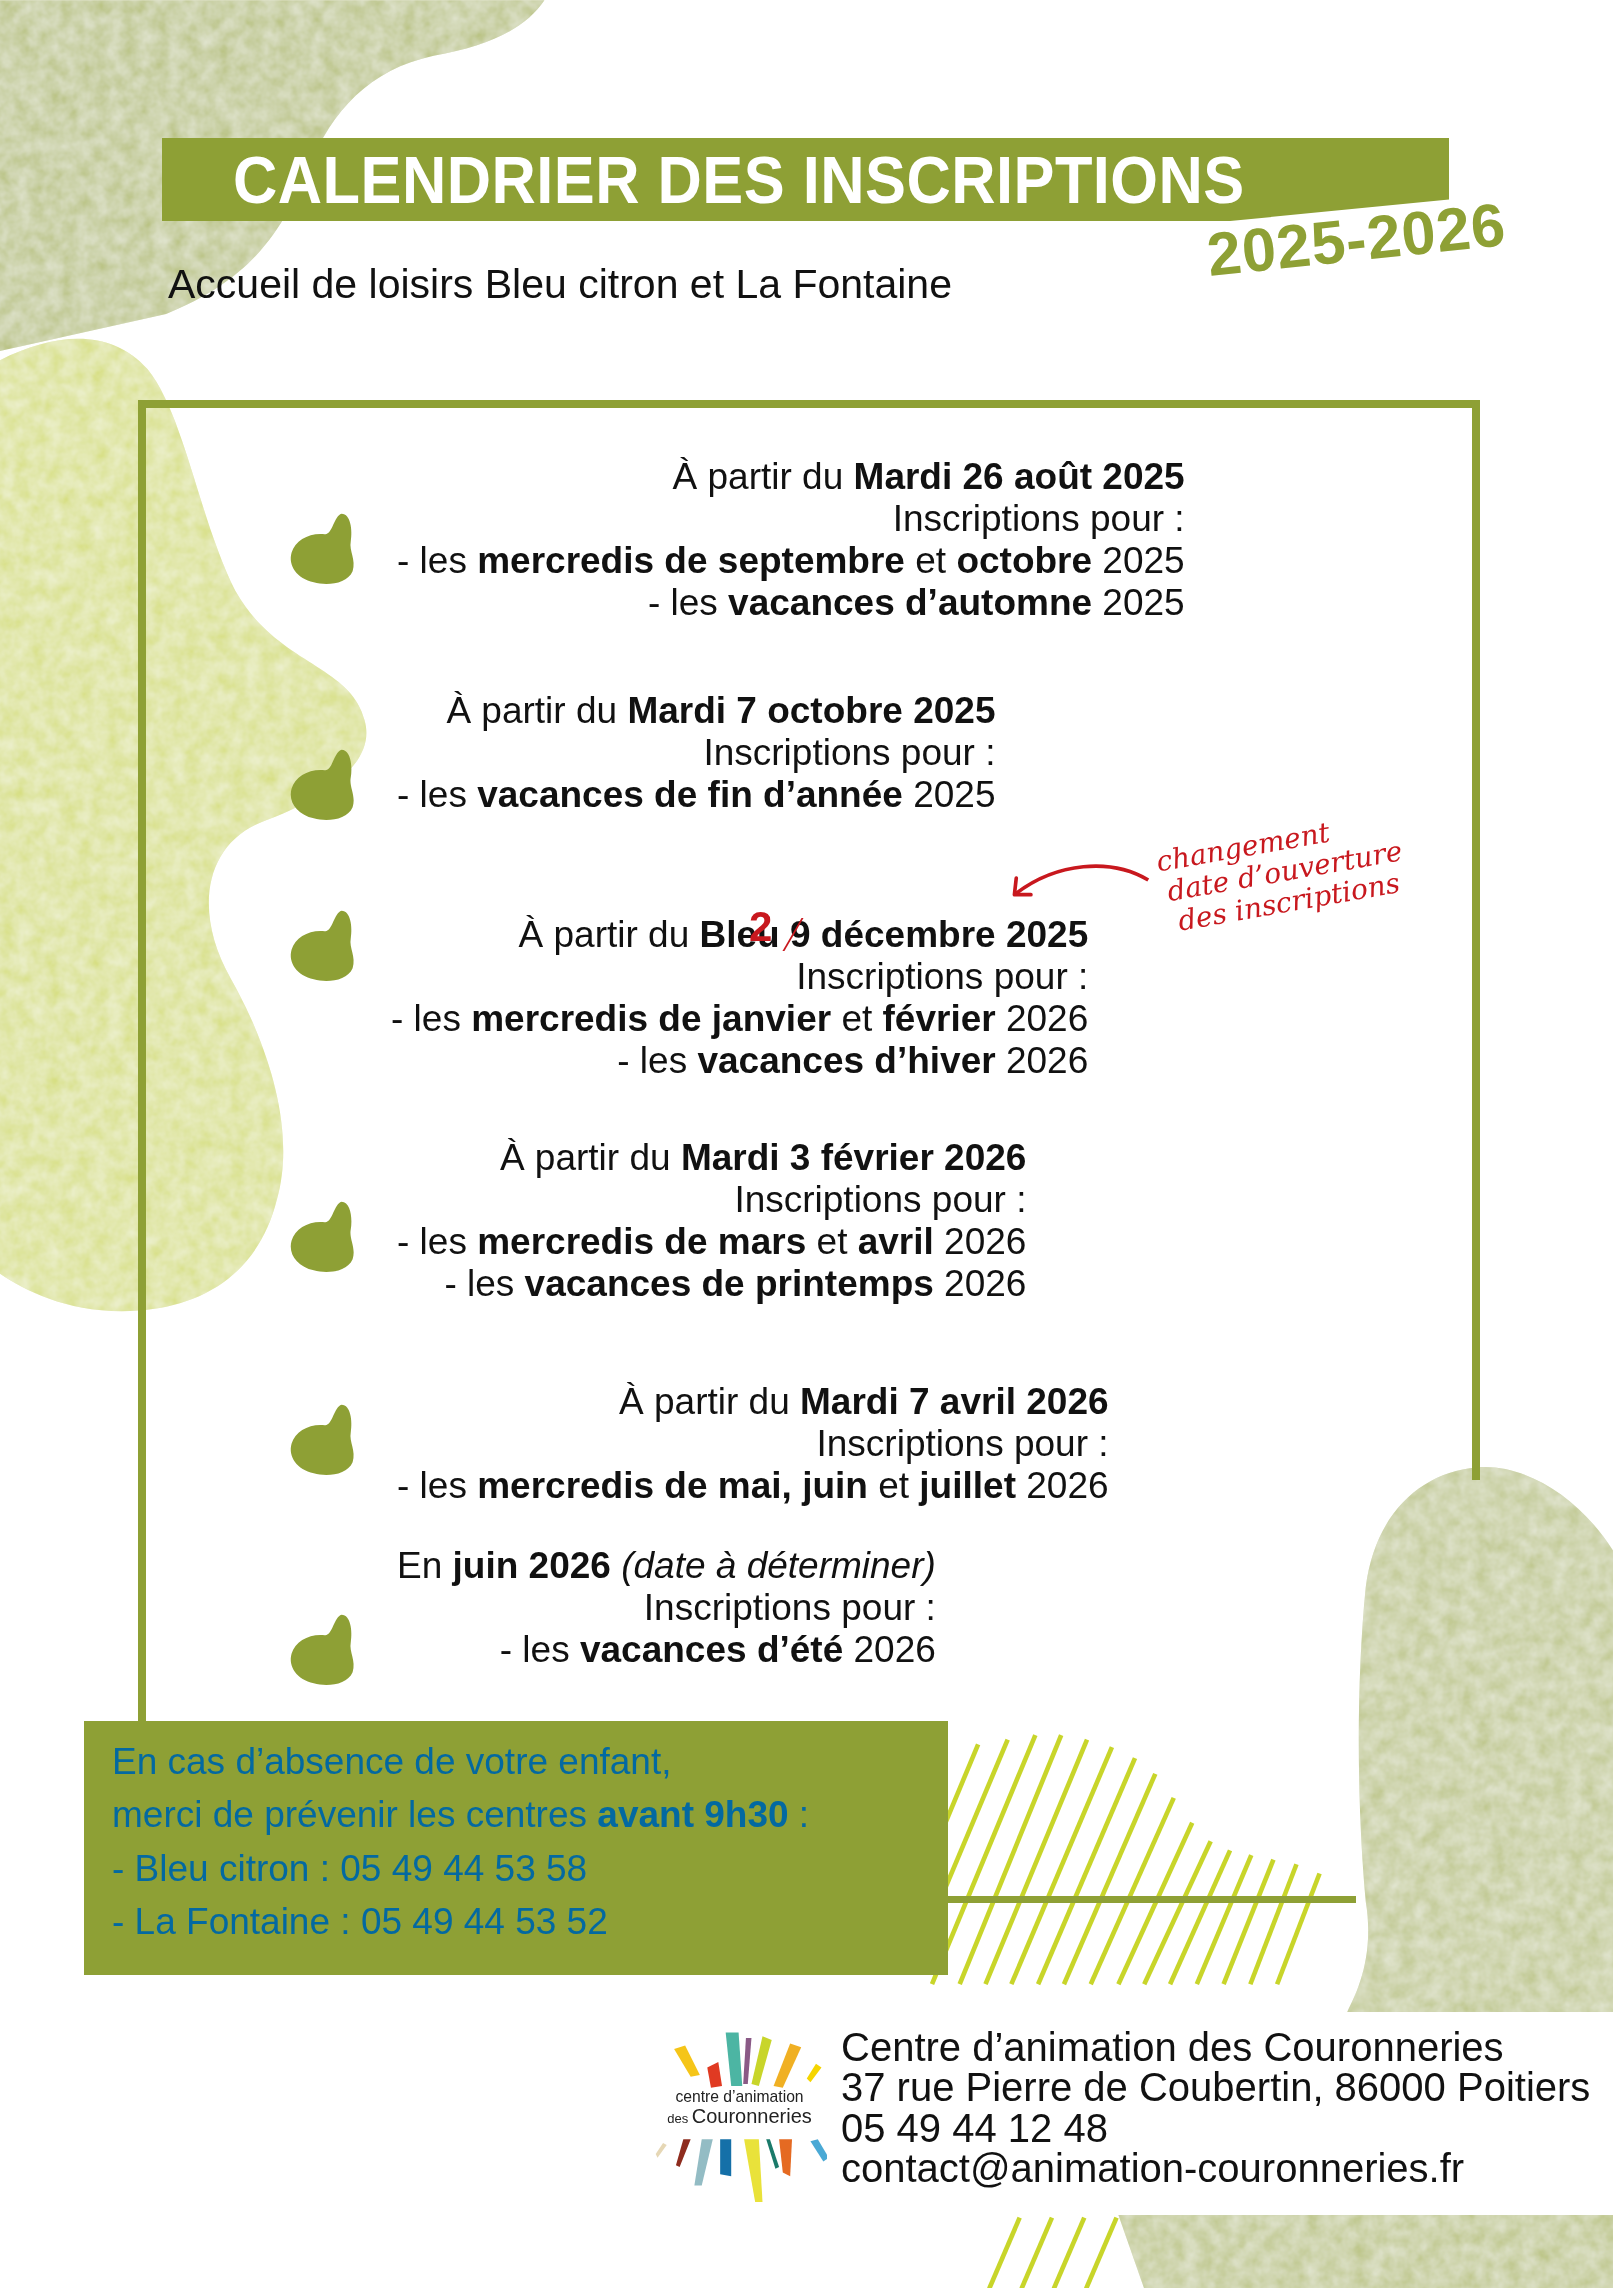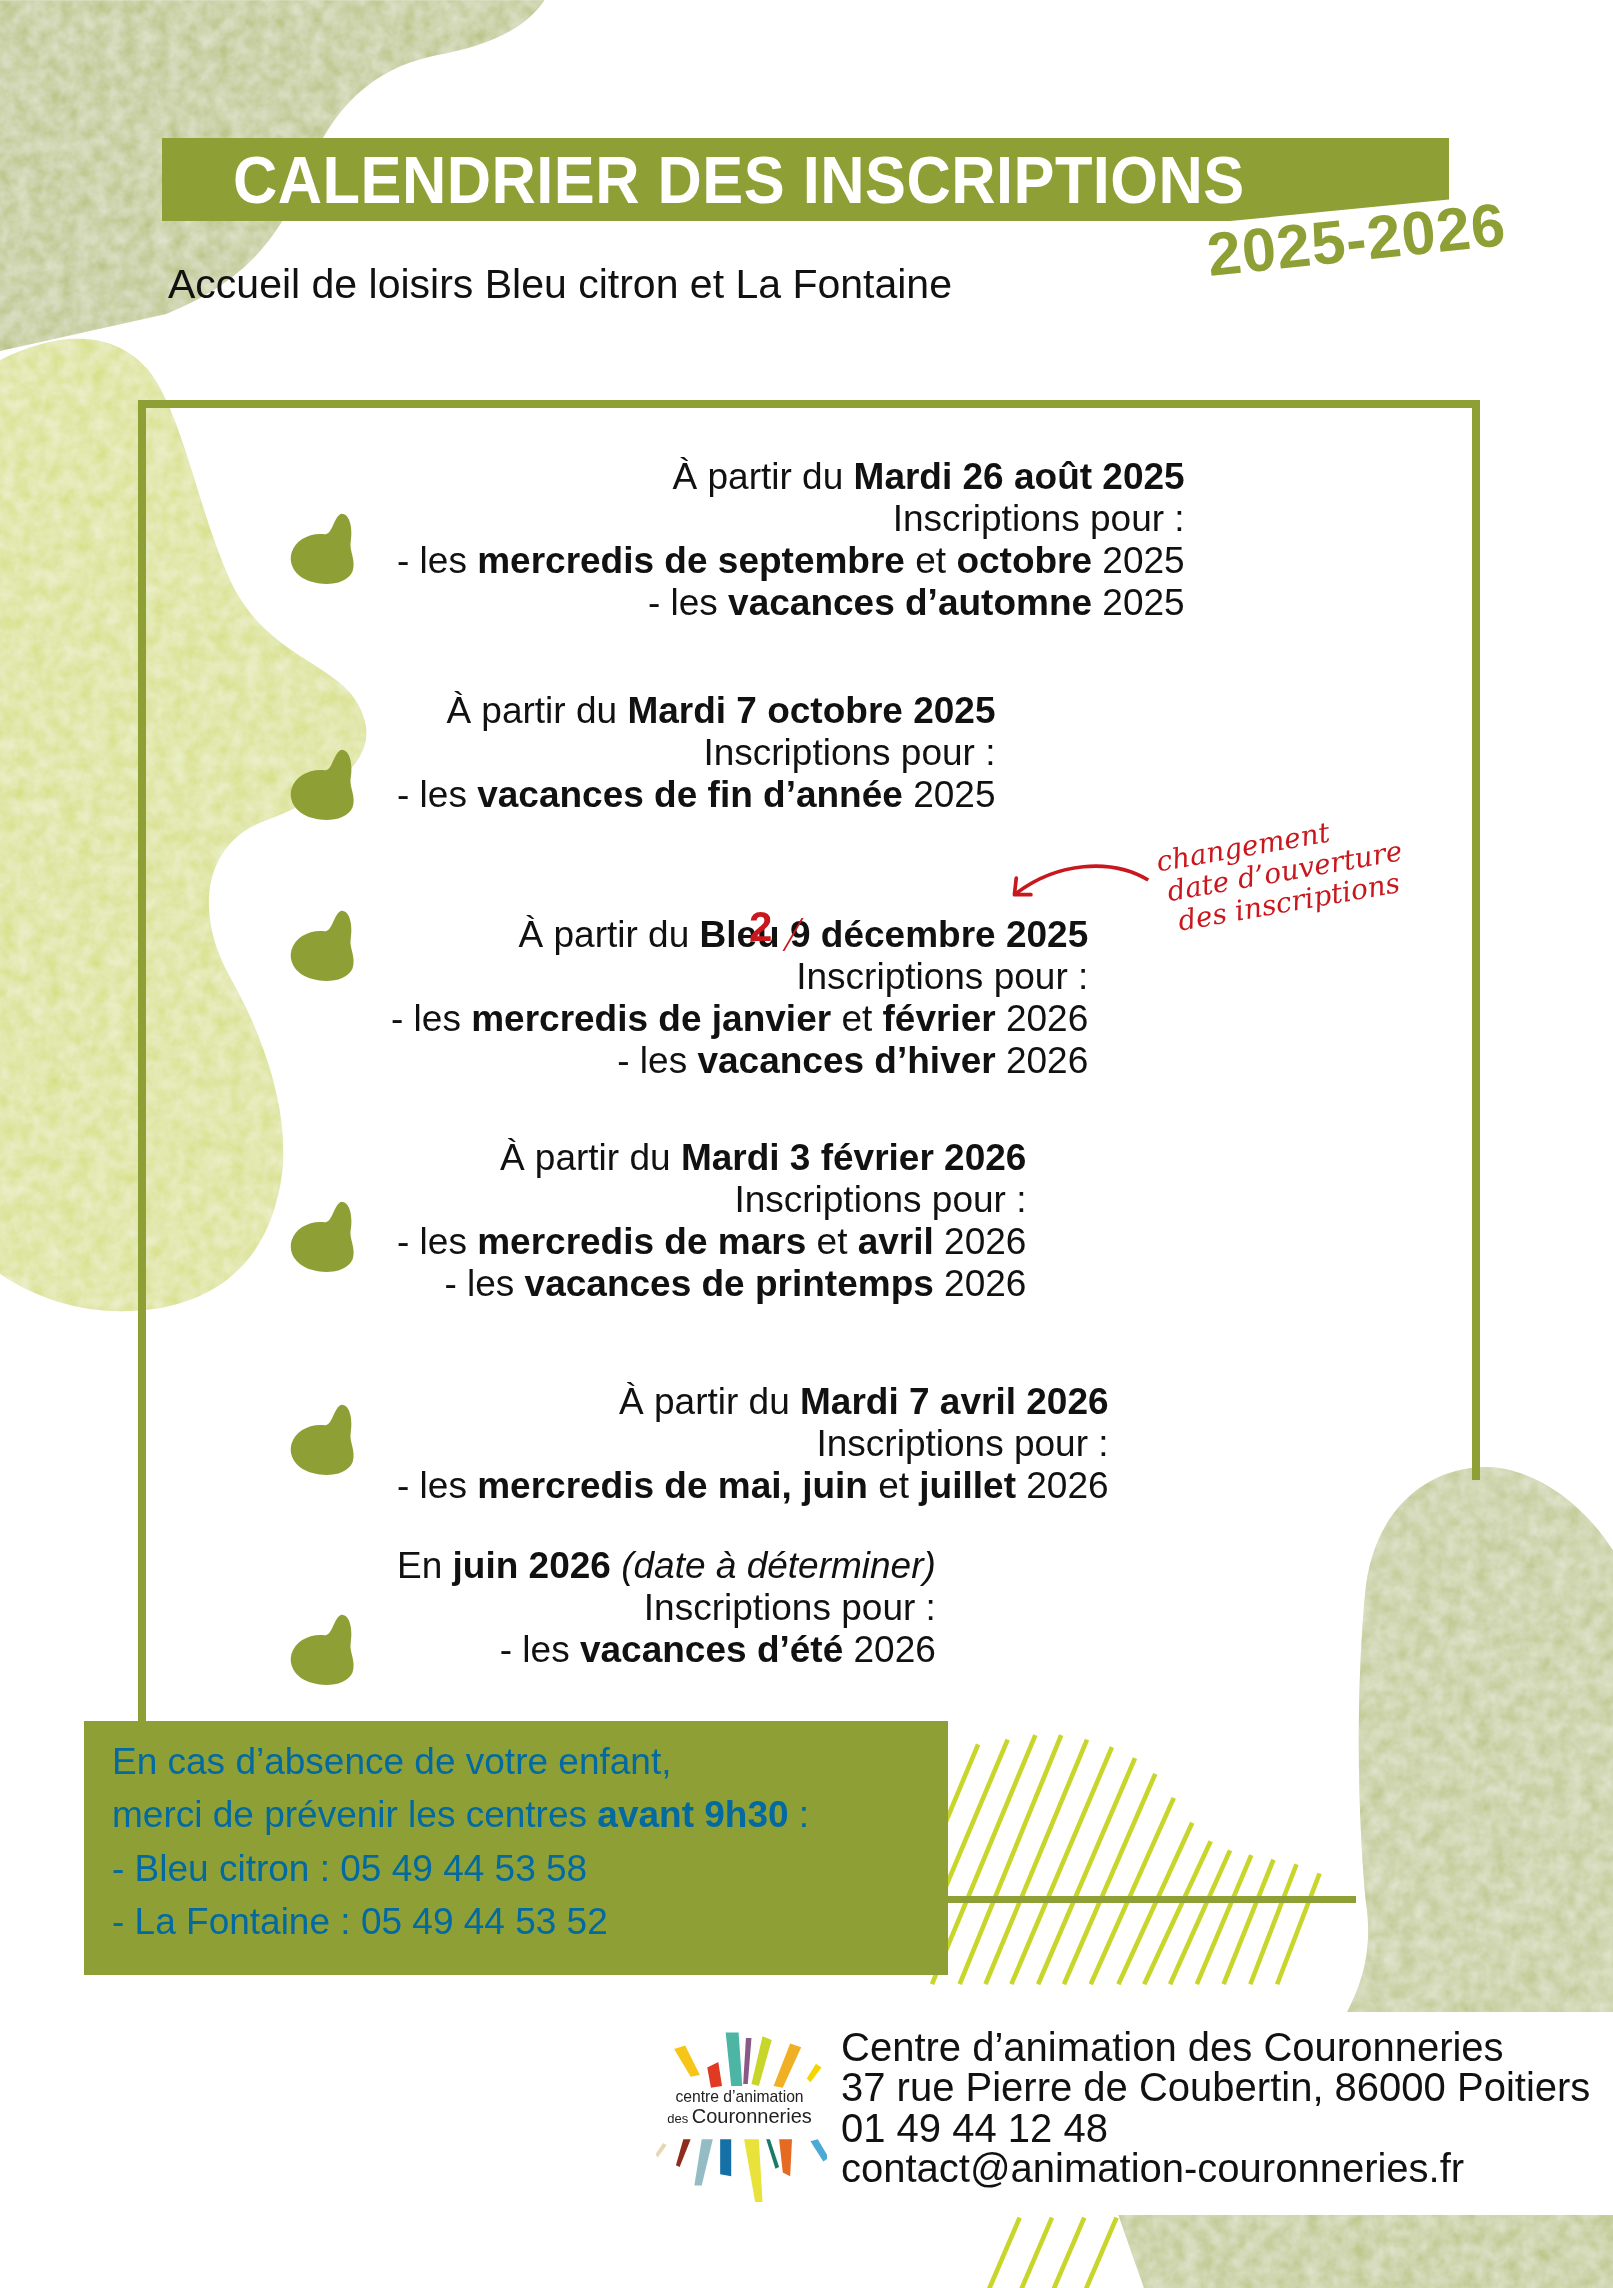--- a/index.html
+++ b/index.html
@@ -228,15 +228,15 @@
   <polygon points="100,122 116,122 120,190 112,190" fill="#e9e23a"></polygon>
   <polygon points="124,122 128,122 138,152 134,154" fill="#1a7a6a"></polygon>
   <polygon points="138,122 152,122 150,162 142,158" fill="#e56a22"></polygon>
   <polygon points="172,124 180,122 192,142 186,146" fill="#4aa9d5"></polygon>
 </svg>
 <div class="logo-text1">centre d’animation</div>
 <div class="logo-text2"><small>des </small><span>Couronneries</span></div>
 
 <div class="footer-line" style="top:2029px">Centre d’animation des Couronneries</div>
 <div class="footer-line" style="top:2069px">37 rue Pierre de Coubertin, 86000 Poitiers</div>
-<div class="footer-line" style="top:2110px">01 49 44 12 48</div>
+<div class="footer-line" style="top:2110px">05 49 44 12 48</div>
 <div class="footer-line" style="top:2150px">contact@animation-couronneries.fr</div>
 
 
 </body></html>

